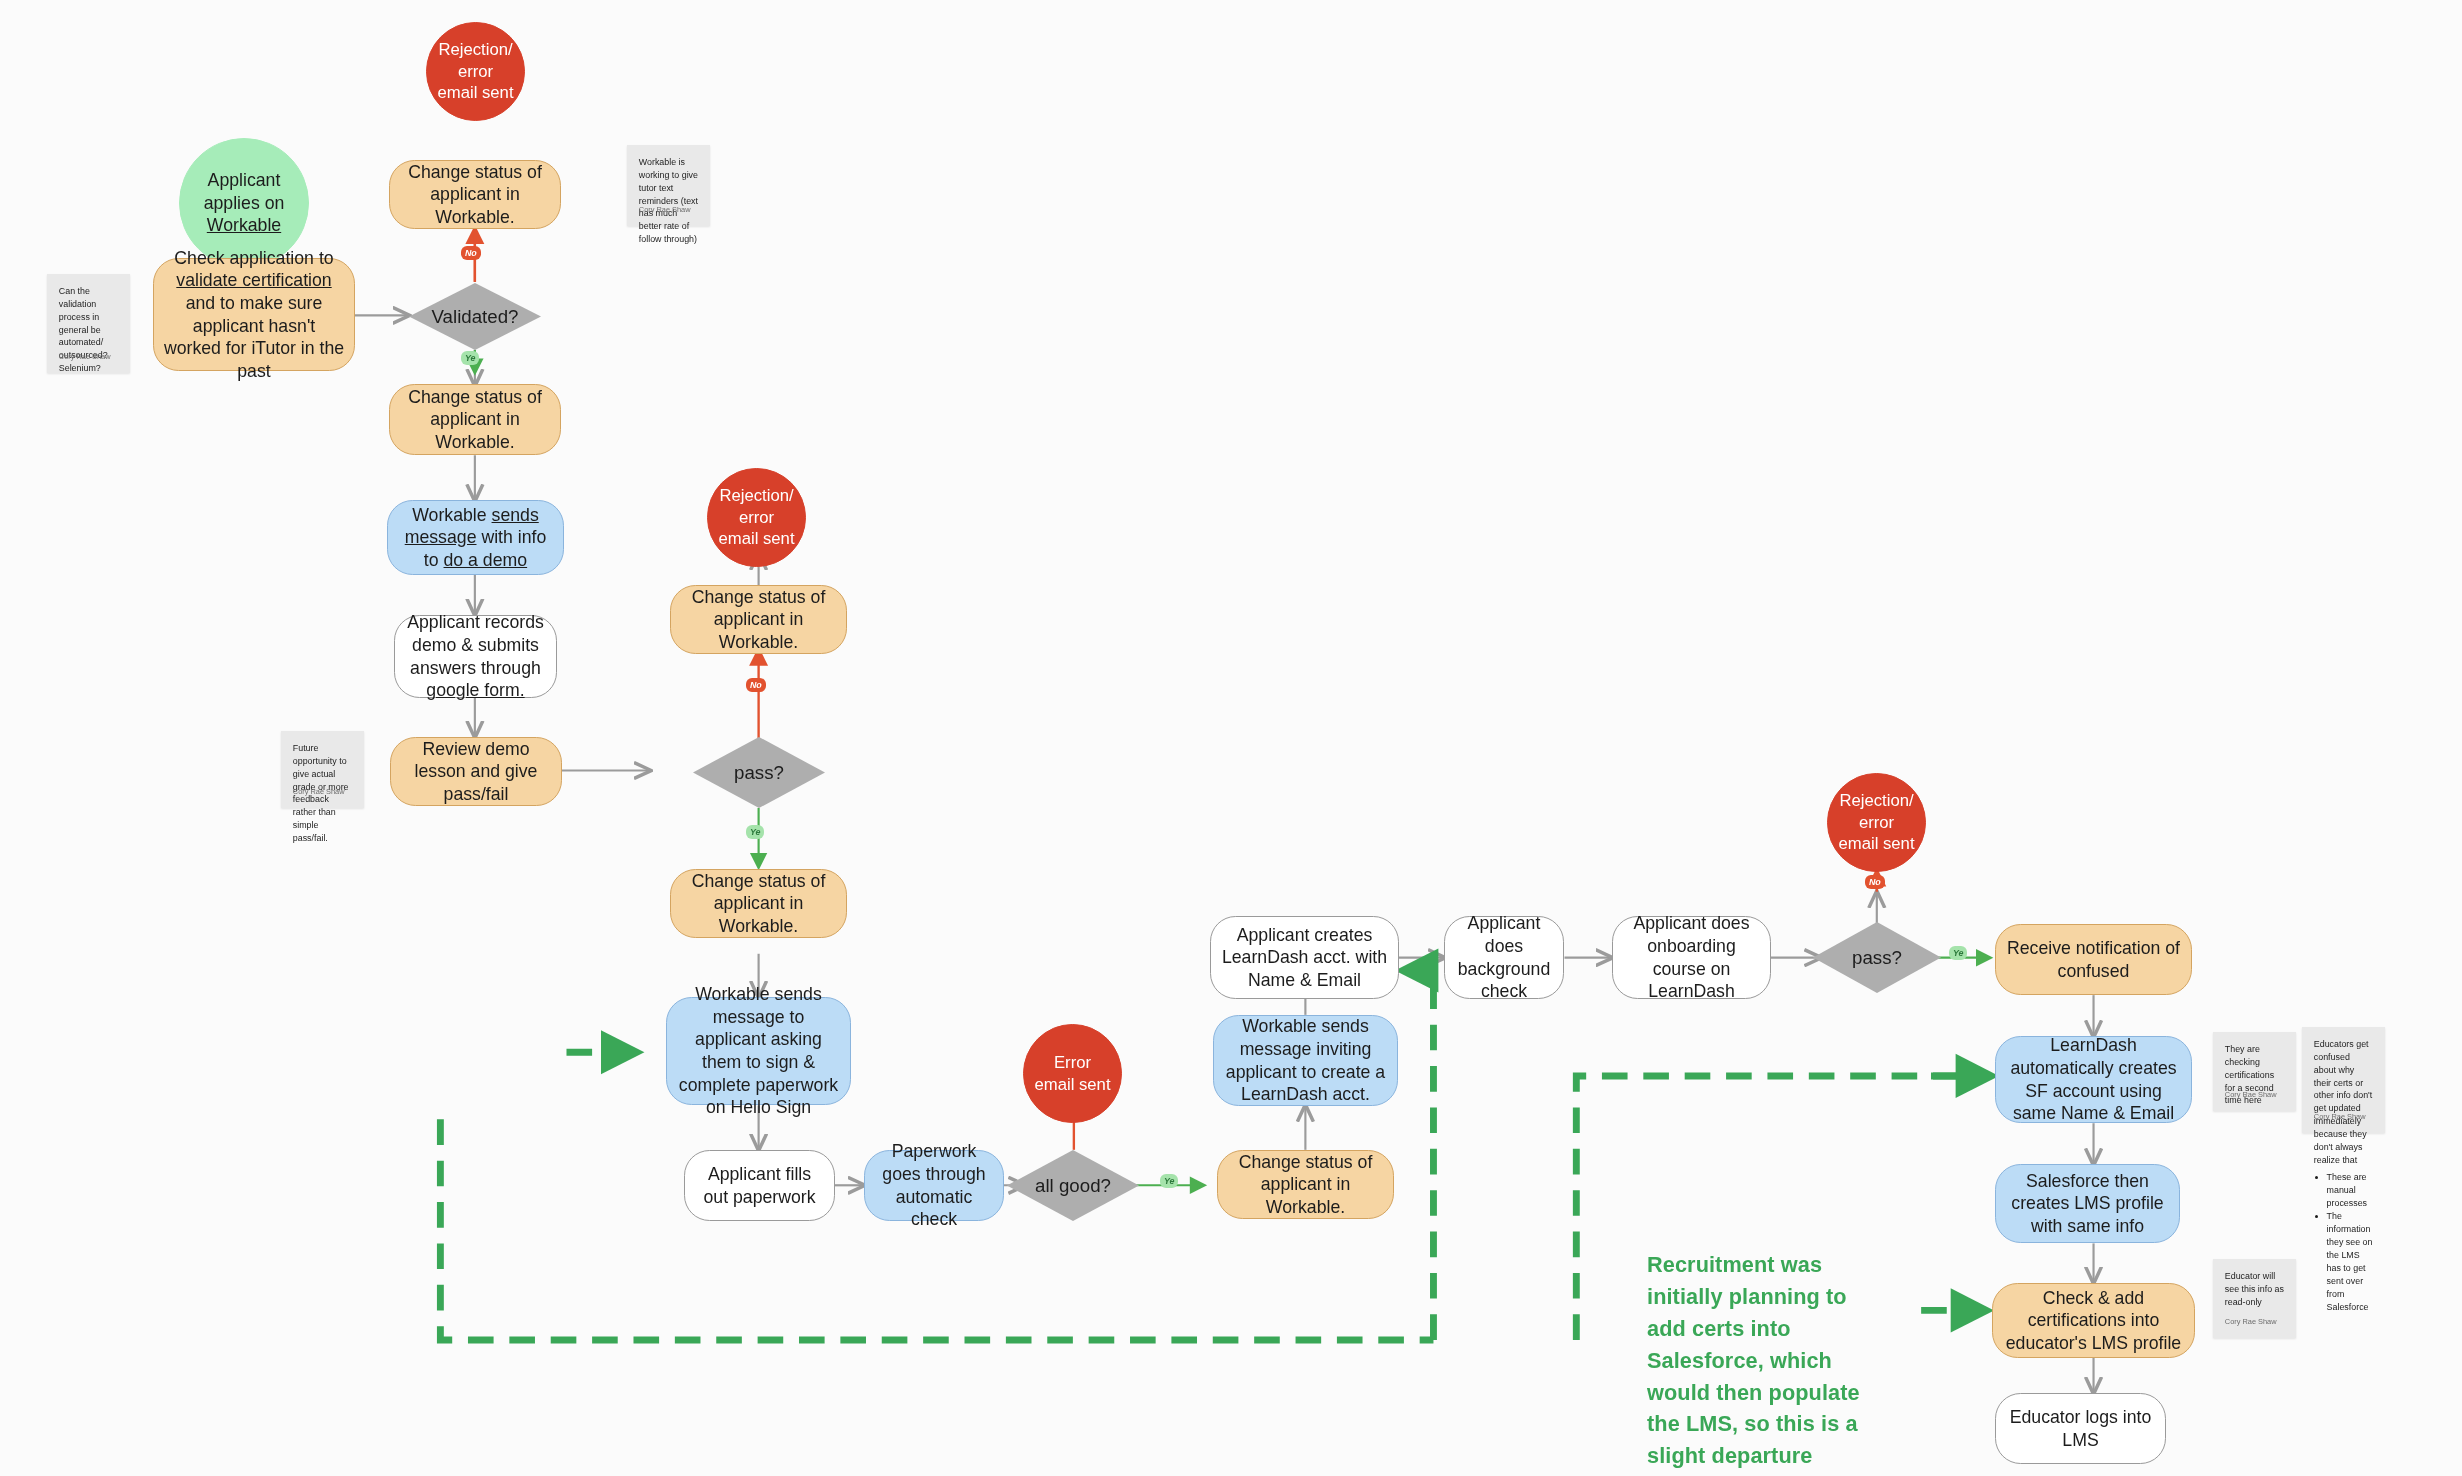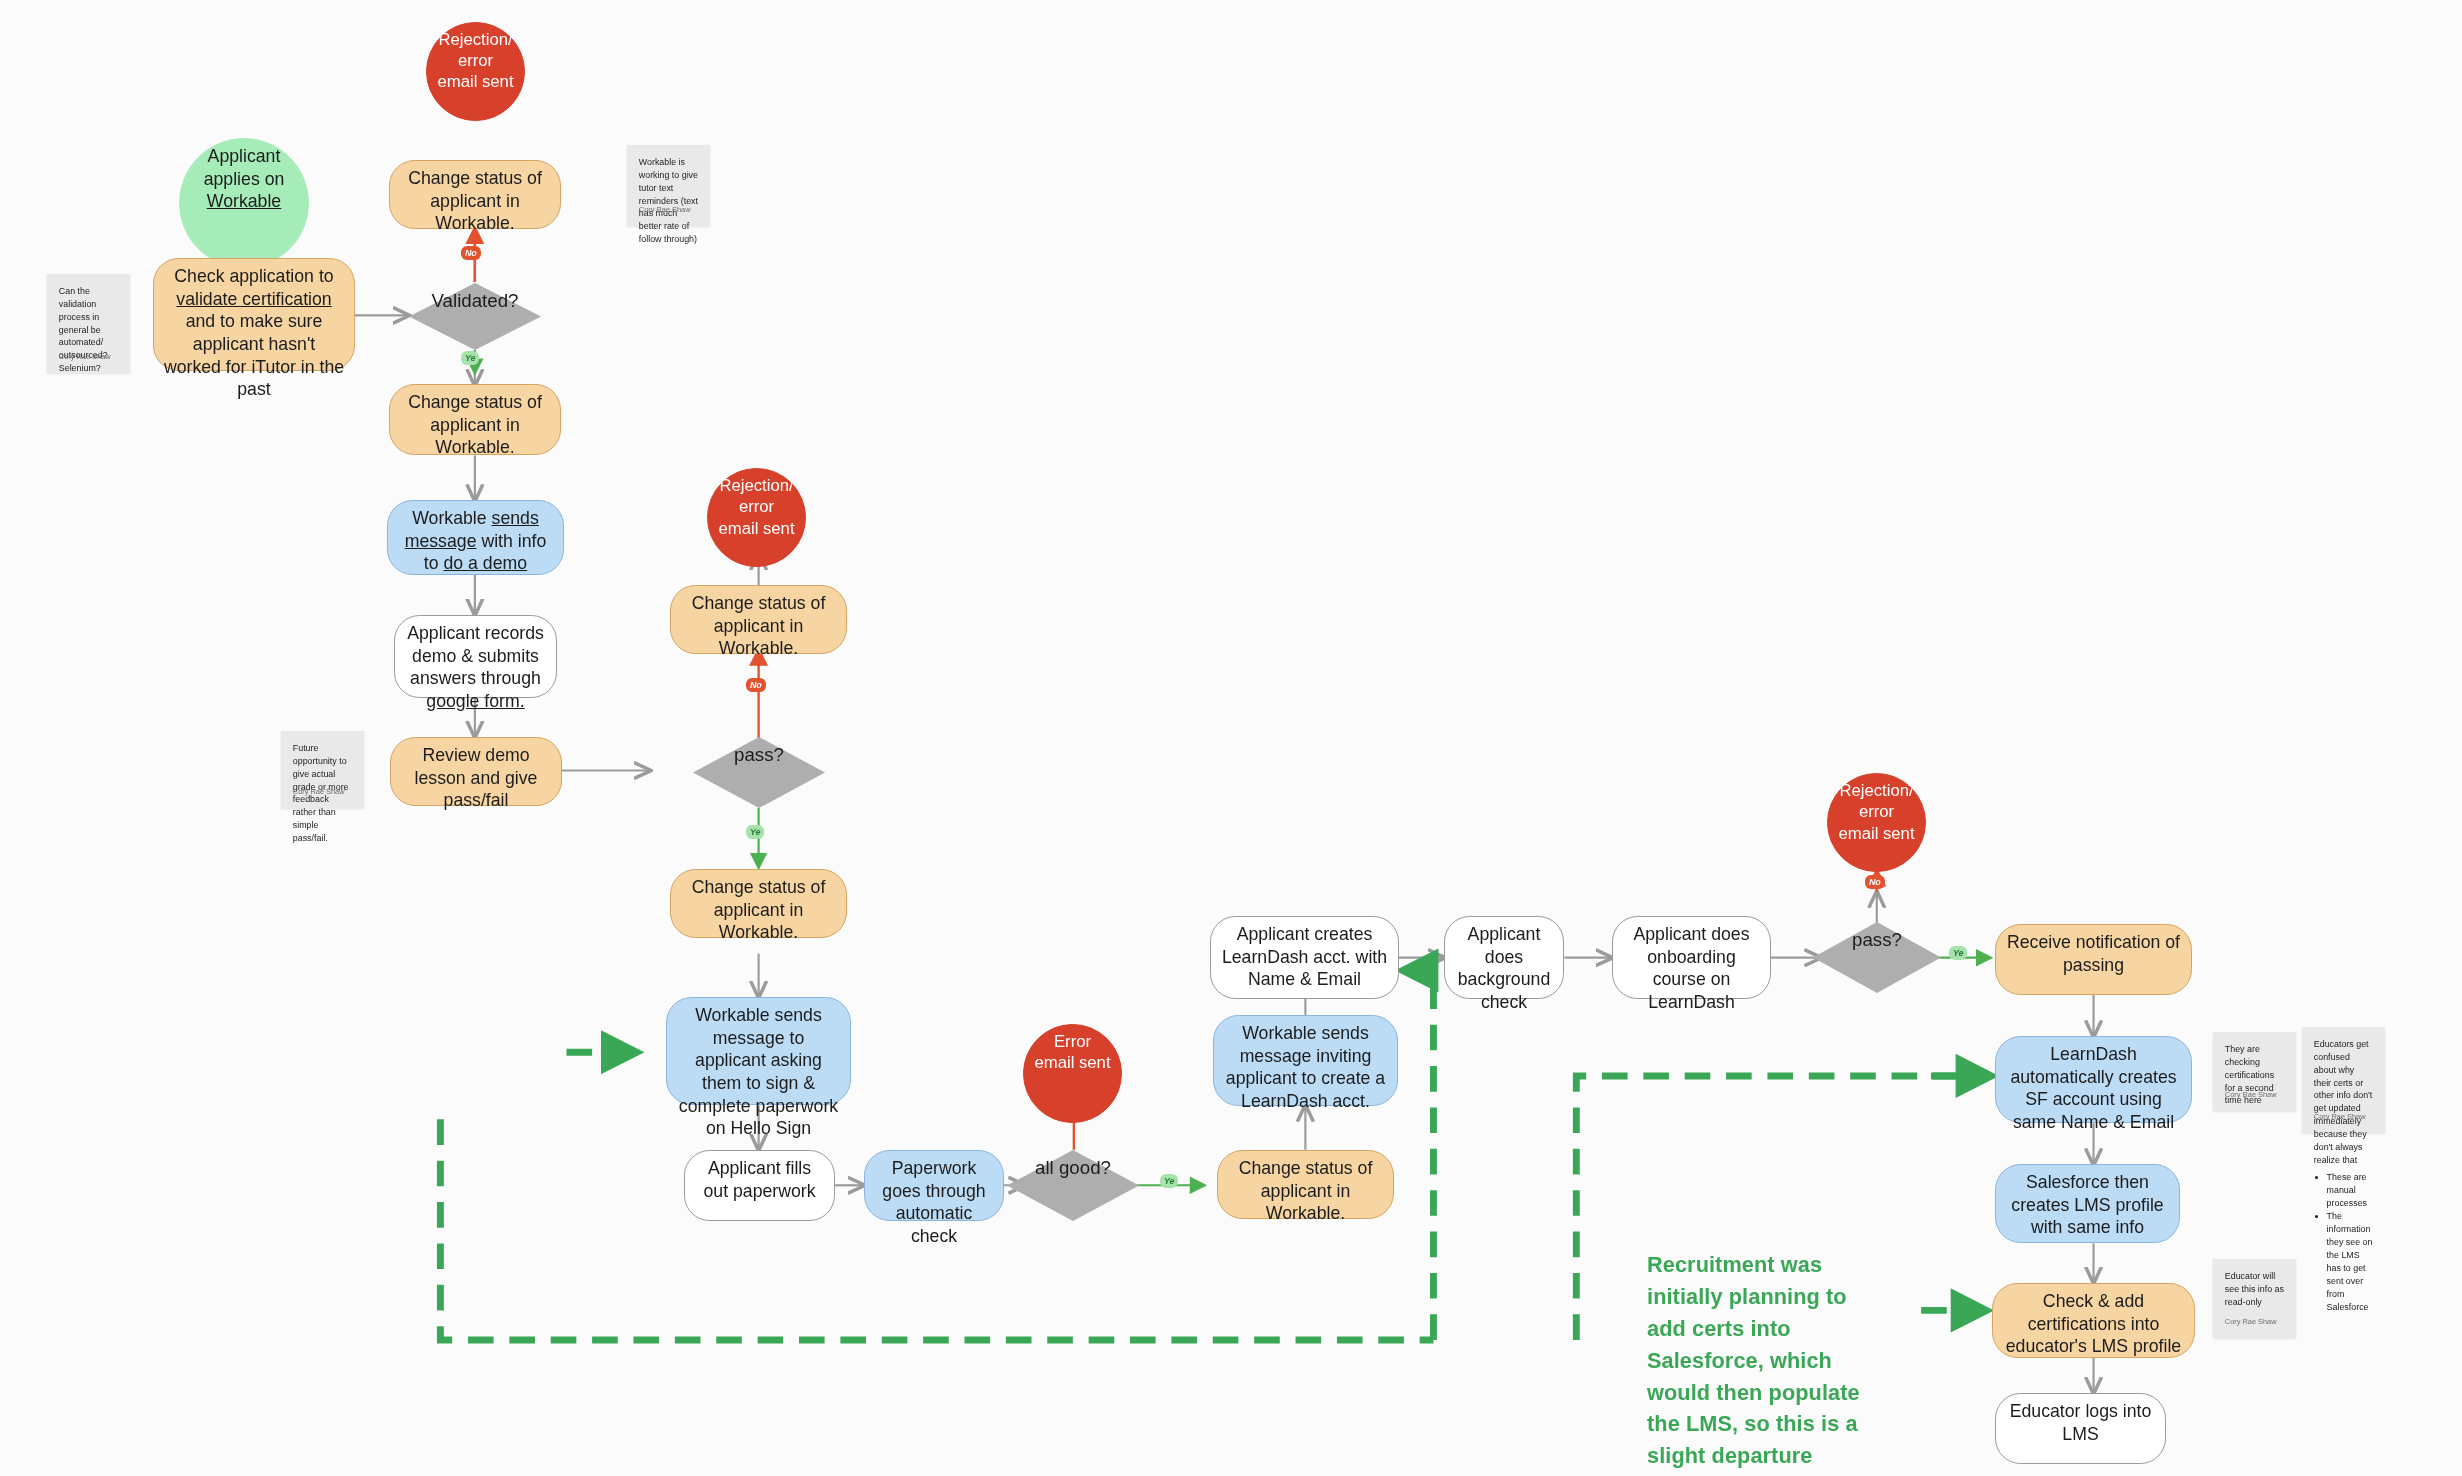--- a/index.html
+++ b/index.html
@@ -5,21 +5,21 @@
   html,body{margin:0;padding:0;background:#fafafa;}
   body{
     font-family:"Liberation Sans", sans-serif;
     width:2463px;height:1477px;position:relative;overflow:hidden;
     background:#fbfbfb;
   }
   #canvas{position:absolute;left:0;top:0;width:2463px;height:1477px;}
   svg.edges{position:absolute;left:0;top:0;width:2463px;height:1477px;pointer-events:none;}
 
   .node{
-    position:absolute;box-sizing:border-box;display:flex;align-items:flex-start;
+    position:absolute;box-sizing:border-box;display:flex;align-items:center;
     justify-content:center;text-align:center;line-height:1.28;
     color:#1c1c1c;font-size:18.7px;padding:5.9px 9.9px;
   }
   .n-round{border-radius:25.6px;border:1.6px solid #9a9a9a;background:#ffffff;}
   .n-orange{border-radius:25.6px;border:1.6px solid #d4a460;background:#f6d5a3;}
   .n-blue{border-radius:25.6px;border:1.6px solid #8ab4dd;background:#bcdcf6;}
   .n-circle-green{border-radius:50%;background:#a6ecb9;border:1.6px solid #a6ecb9;}
   .n-circle-red{border-radius:50%;background:#d7402a;border:1.6px solid #d7402a;color:#fff;}
   .n-diamond{
     background:transparent;border:none;
@@ -260,21 +260,21 @@
   <div class="node n-diamond" style="left:1813px;top:922px;width:128px;height:71px;">
     <div class="dshape" style="transform:rotate(0deg);clip-path:polygon(50% 0,100% 50%,50% 100%,0 50%);border:none;"></div>
     <span class="dlabel">pass?</span>
   </div>
 
   <div class="node n-circle-red" style="left:1827px;top:773px;width:99px;height:99px;font-size:16.7px;">
     <span>Rejection/ error email sent</span>
   </div>
 
   <div class="node n-orange" style="left:1995px;top:924px;width:197px;height:71px;font-size:17.7px;">
-    <span>Receive notification of passing</span>
+    <span>Receive notification of confused</span>
   </div>
 
   <div class="node n-blue" style="left:1995px;top:1036px;width:197px;height:87px;font-size:17.7px;">
     <span>LearnDash automatically creates SF account using same Name &amp; Email</span>
   </div>
 
   <div class="node n-blue" style="left:1995px;top:1164px;width:185px;height:79px;font-size:17.7px;">
     <span>Salesforce then creates LMS profile with same info</span>
   </div>
 

